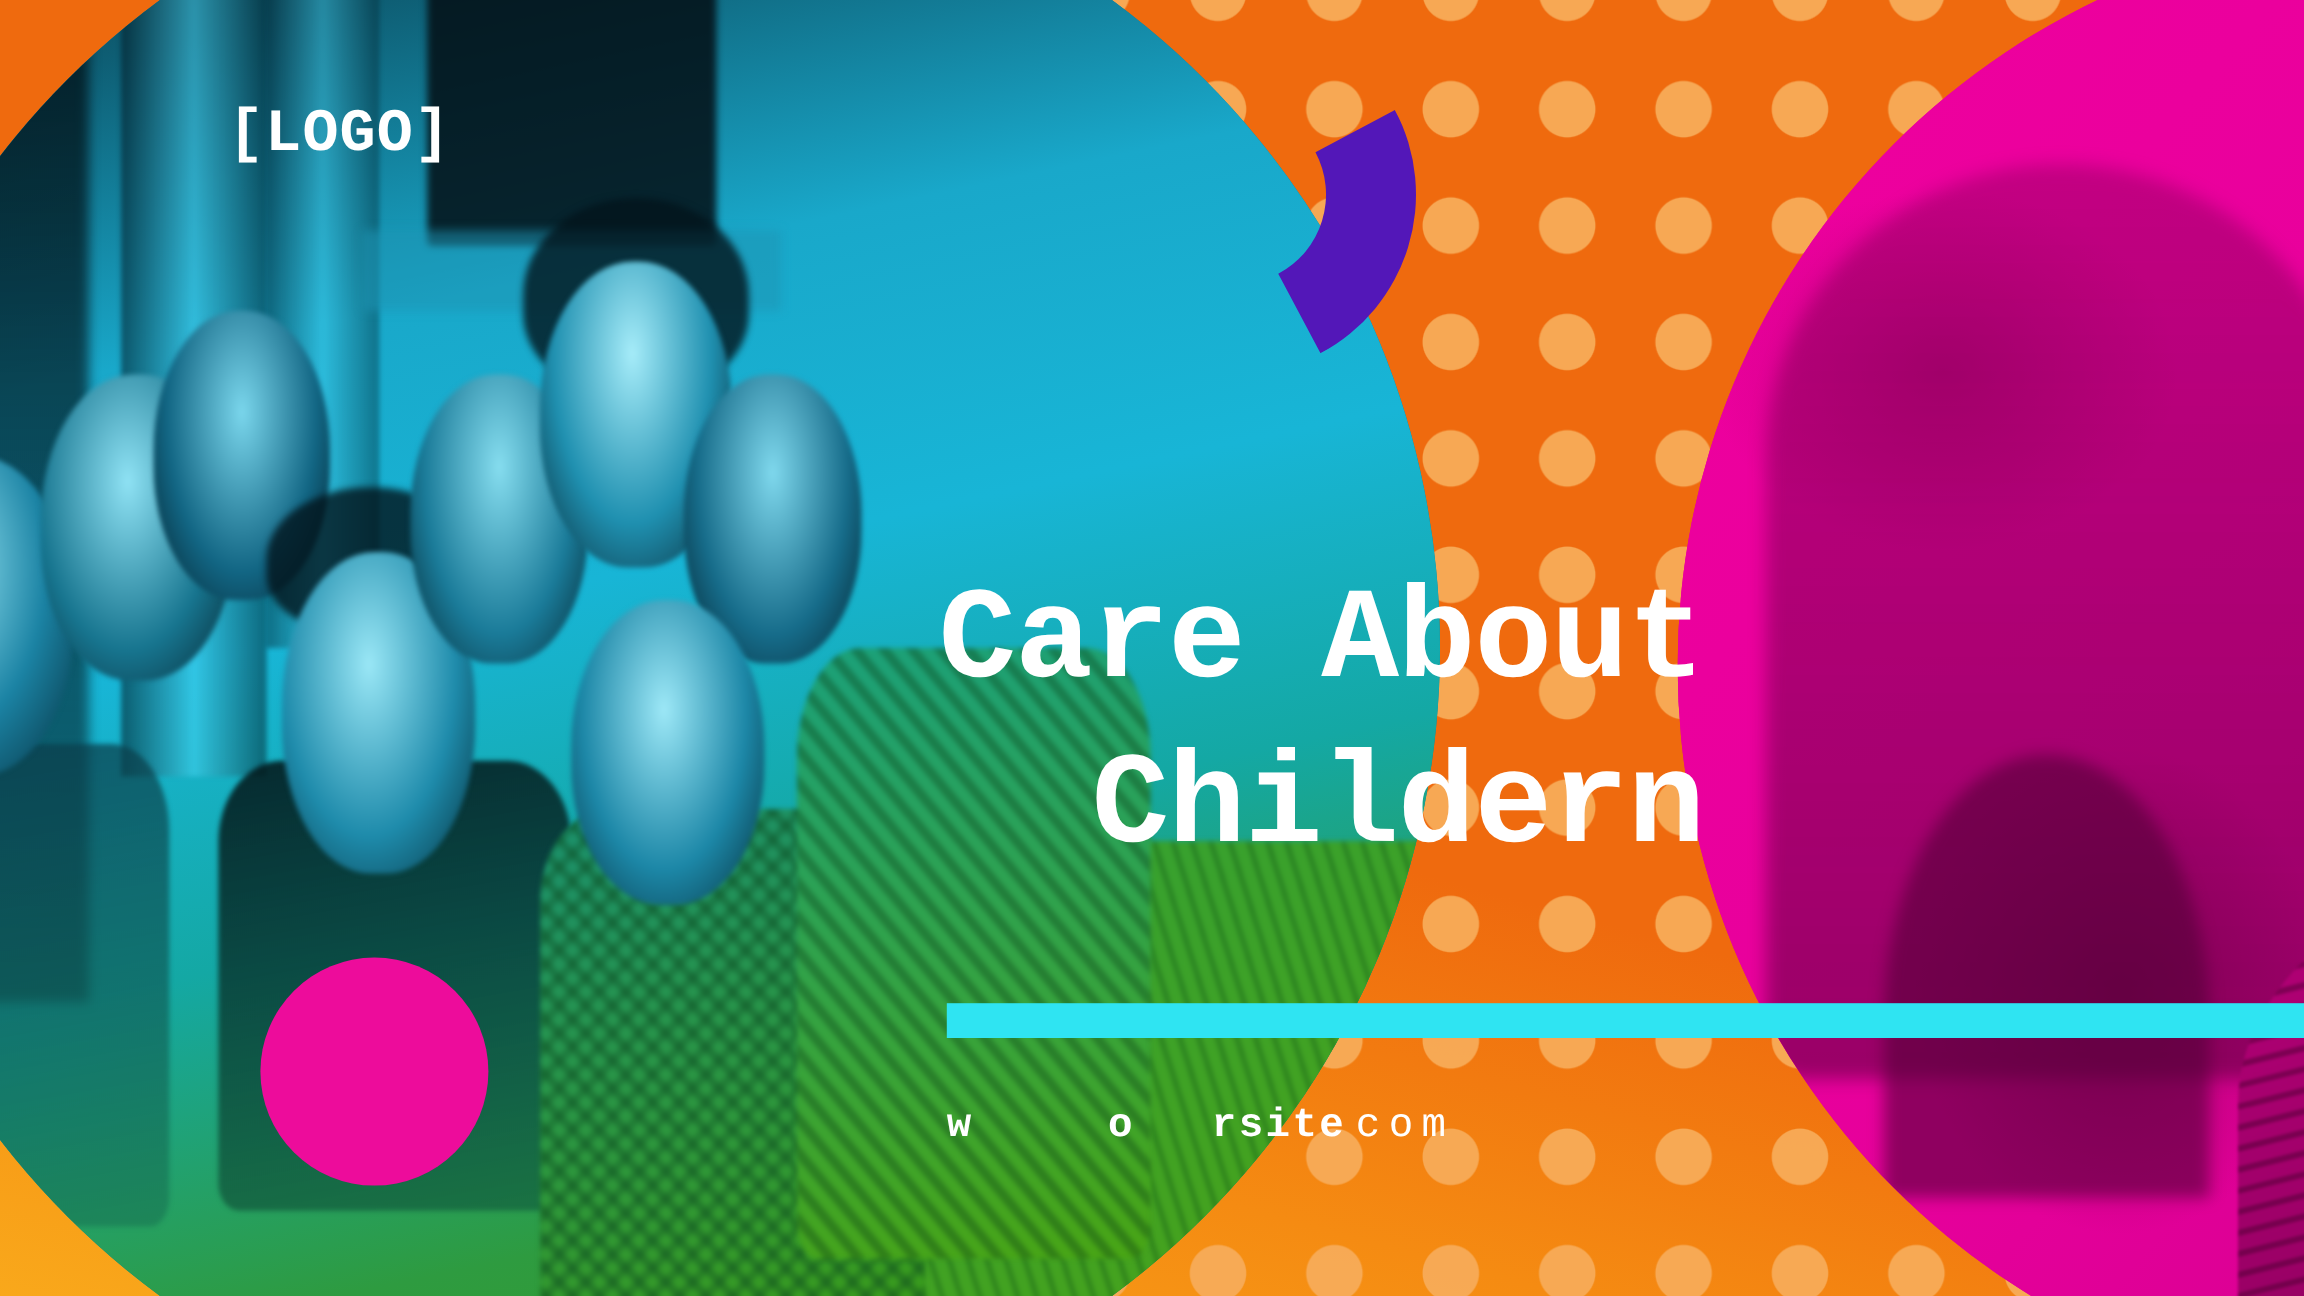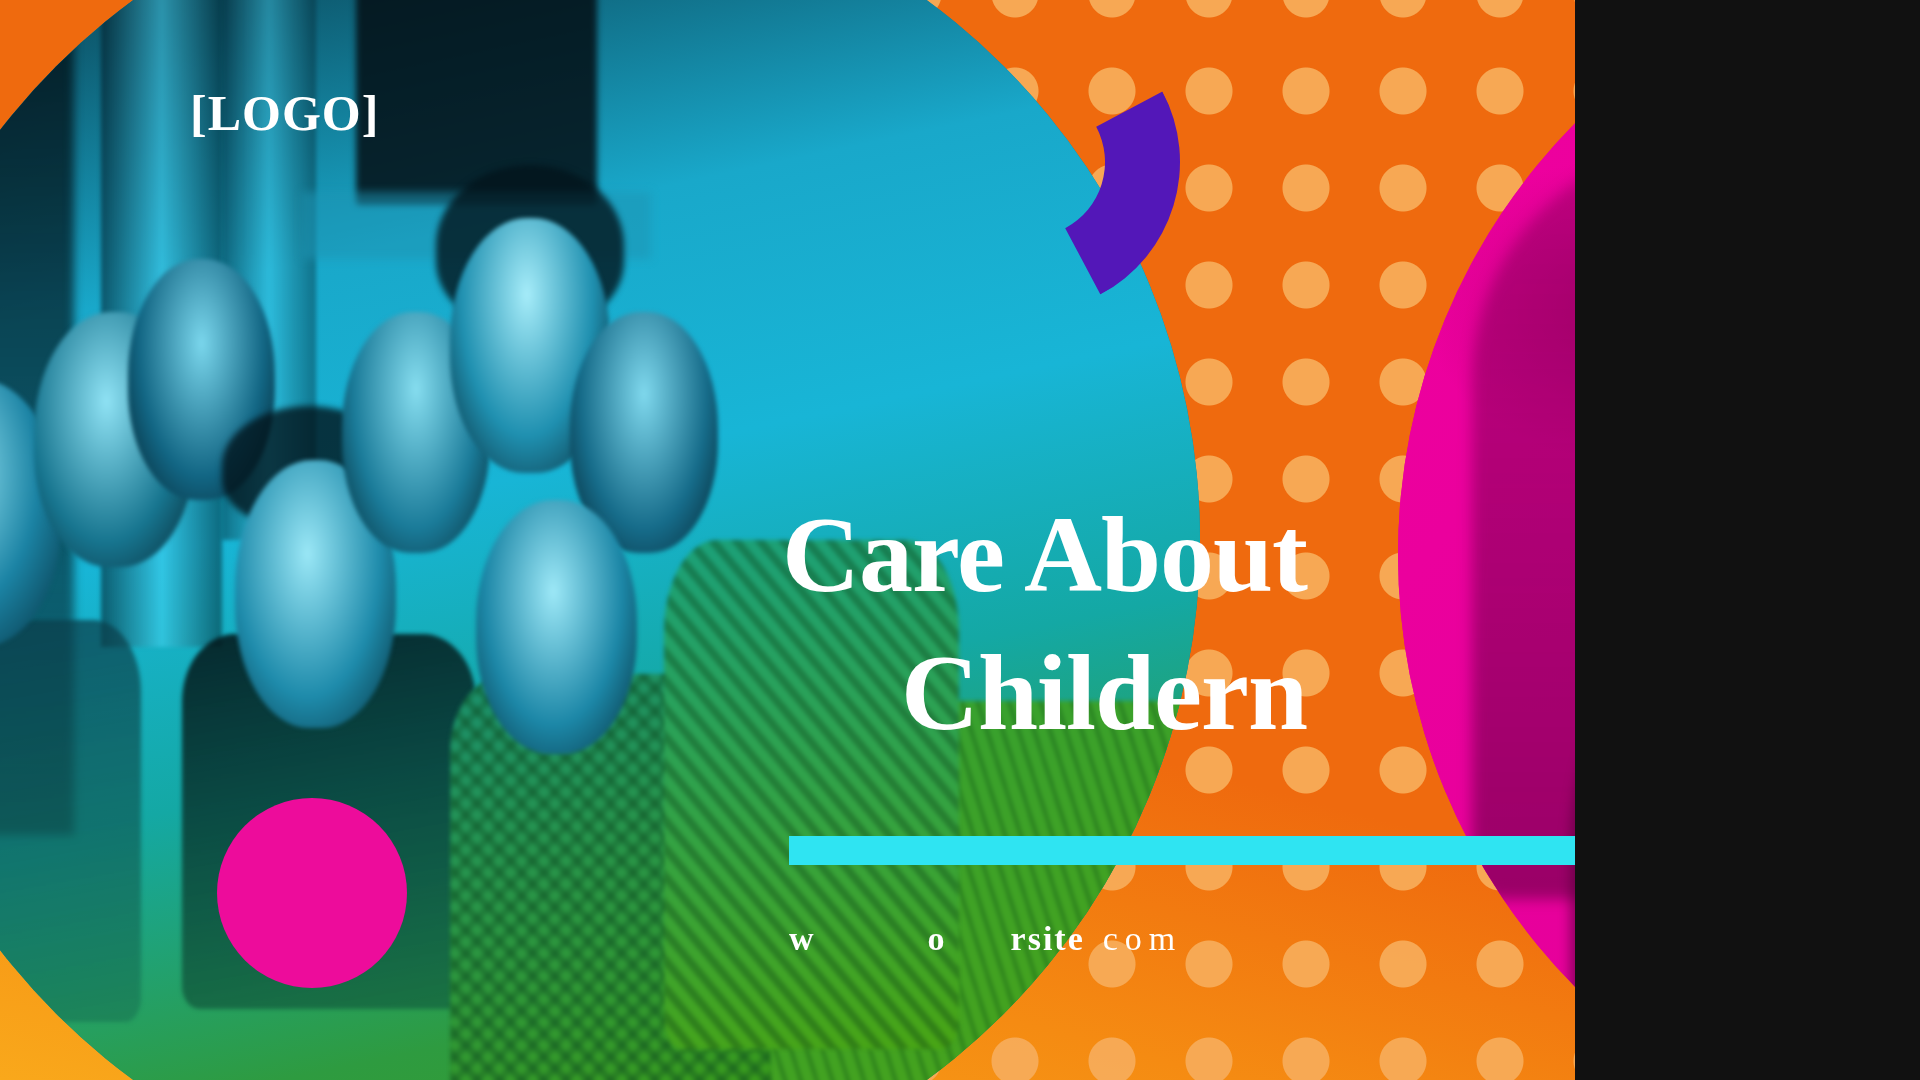--- a/index.html
+++ b/index.html
@@ -2,25 +2,25 @@
 <html><head>
 <meta charset="utf-8">
 <style>
   html, body {
     margin: 0;
     padding: 0;
     background: #111;
   }
   #banner {
     position: relative;
-    width: 1575px;
+    width: 1920px;
     height: 1080px;
     overflow: hidden;
     background: #4c1d95;
-    font-family: Liberation Serif, serif;
+    font-family: Liberation Mono, monospace;
   }
 
   
   .bg-orange {
     position: absolute;
     inset: 0;
     background:
       linear-gradient(195deg, #EF6A0E 0%, #EF6A0E 58%, #F58B12 78%, #F9A81B 100%);
   }
   .dot-field {
@@ -222,21 +222,21 @@
     font-weight: 700;
     letter-spacing: 1px;
     line-height: 1;
     white-space: nowrap;
   }
 
   
   .headline {
     position: absolute;
     left: 782px;
-    top: 486px;
+    top: 466px;
     color: #FFFFFF;
     font-size: 108px;
     font-weight: 700;
     line-height: 1.28;
     letter-spacing: -1px;
     white-space: nowrap;
   }
   .headline .l2 { display: block; text-align: right; }
 
   
@@ -258,21 +258,21 @@
     font-size: 34px;
     font-weight: 600;
     letter-spacing: 2px;
     white-space: nowrap;
     display: flex;
     align-items: baseline;
   }
   .url .seg { display:inline-block; }
   .url .gap-a { width: 112px; display:inline-block; }
   .url .gap-b { width: 64px;  display:inline-block; }
-  .url .thin { font-weight: 400; letter-spacing: 7px; margin-left: 18px; }
+  .url .thin { font-weight: 400; letter-spacing: 7px; margin-left: 8px; }
 </style>
 </head>
 <body>
 
 <div id="banner">
 
   <div class="bg-orange"></div>
   <div class="dot-field"></div>
 
   <div class="photo-right">

